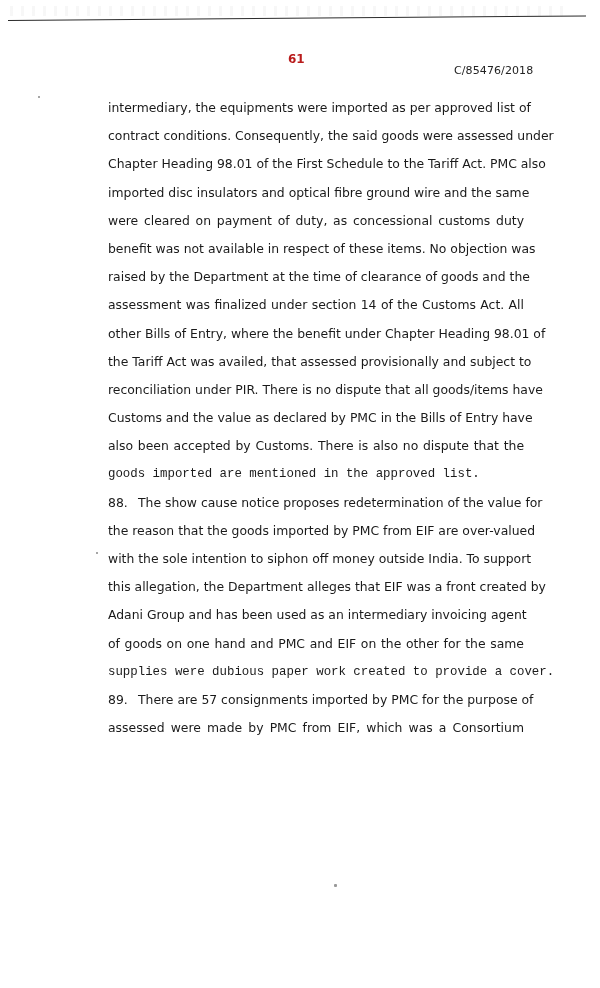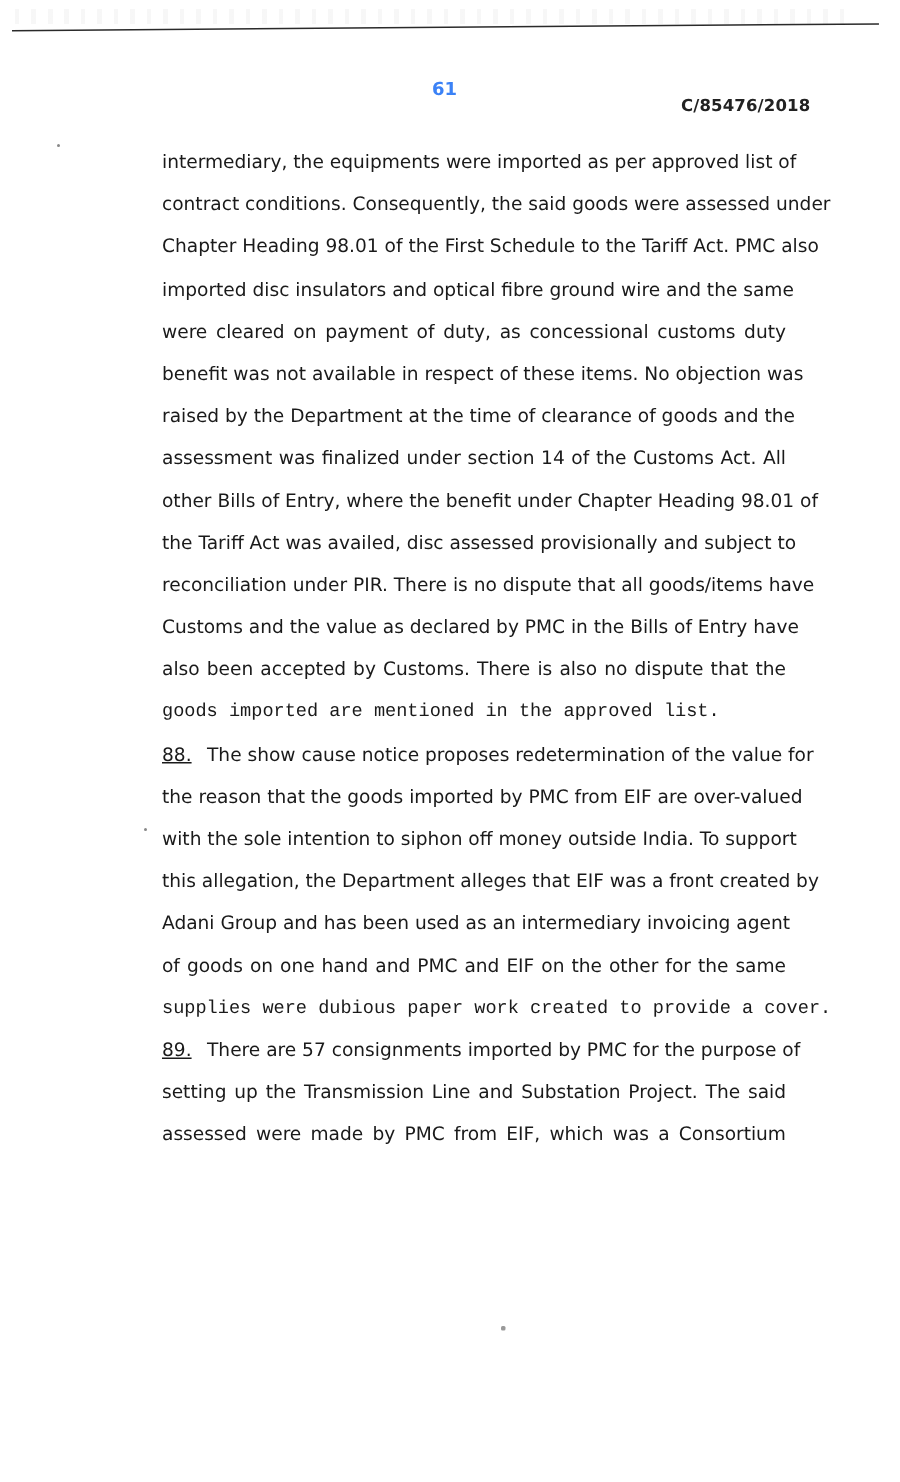--- a/index.html
+++ b/index.html
@@ -33,28 +33,28 @@
       border-top: 1.6px solid #2a2a2a;
       transform: rotate(-0.45deg);
       transform-origin: left center;
     }
     .page-number {
       position: absolute;
       left: 288px;
       top: 52px;
       font-size: 12px;
       font-weight: bold;
-      color: #3b82f6;
+      color: #b91c1c;
     }
     .case-number {
       position: absolute;
       left: 454px;
       top: 64px;
       font-size: 11px;
-      font-weight: bold;
+      font-weight: normal;
       color: #222;
       letter-spacing: 0.1px;
     }
     .body-text {
       position: absolute;
       left: 108px;
       top: 94px;
       width: 416px;
     }
     .line {
@@ -66,21 +66,20 @@
       text-align: justify;
       text-align-last: justify;
     }
     .line.last {
       text-align-last: left;
       font-family: Liberation Mono, monospace;
     }
     .para-num {
       display: inline-block;
       width: 30px;
-      text-decoration: underline;
     }
     .margin-mark {
       position: absolute;
       width: 2px;
       height: 2px;
       background: #888;
       border-radius: 1px;
     }
     .footer-mark {
       position: absolute;
@@ -107,36 +106,35 @@
 <div class="body-text">
   <span class="line">intermediary, the equipments were imported as per approved list of</span>
   <span class="line">contract conditions. Consequently, the said goods were assessed under</span>
   <span class="line">Chapter Heading 98.01 of the First Schedule to the Tariff Act. PMC also</span>
   <span class="line">imported disc insulators and optical fibre ground wire and the same</span>
   <span class="line">were cleared on payment of duty, as concessional customs duty</span>
   <span class="line">benefit was not available in respect of these items. No objection was</span>
   <span class="line">raised by the Department at the time of clearance of goods and the</span>
   <span class="line">assessment was finalized under section 14 of the Customs Act. All</span>
   <span class="line">other Bills of Entry, where the benefit under Chapter Heading 98.01 of</span>
-  <span class="line">the Tariff Act was availed, disc assessed provisionally and subject to</span>
+  <span class="line">the Tariff Act was availed, that assessed provisionally and subject to</span>
   <span class="line">reconciliation under PIR. There is no dispute that all goods/items have</span>
   <span class="line">Customs and the value as declared by PMC in the Bills of Entry have</span>
   <span class="line">also been accepted by Customs. There is also no dispute that the</span>
   <span class="line last">goods imported are mentioned in the approved list.</span>
 
   <div>
     <span class="line"><span class="para-num">88.</span><span>The show cause notice proposes redetermination of the value for</span></span>
     <span class="line">the reason that the goods imported by PMC from EIF are over-valued</span>
     <span class="line">with the sole intention to siphon off money outside India. To support</span>
     <span class="line">this allegation, the Department alleges that EIF was a front created by</span>
     <span class="line">Adani Group and has been used as an intermediary invoicing agent</span>
     <span class="line">of goods on one hand and PMC and EIF on the other for the same</span>
     <span class="line last">supplies were dubious paper work created to provide a cover.</span>
   </div>
 
   <div>
     <span class="line"><span class="para-num">89.</span><span>There are 57 consignments imported by PMC for the purpose of</span></span>
-    <span class="line">setting up the Transmission Line and Substation Project. The said</span>
     <span class="line">assessed were made by PMC from EIF, which was a Consortium</span>
   </div>
 </div>
 
 <div class="footer-mark"></div>
 
 </body></html>

